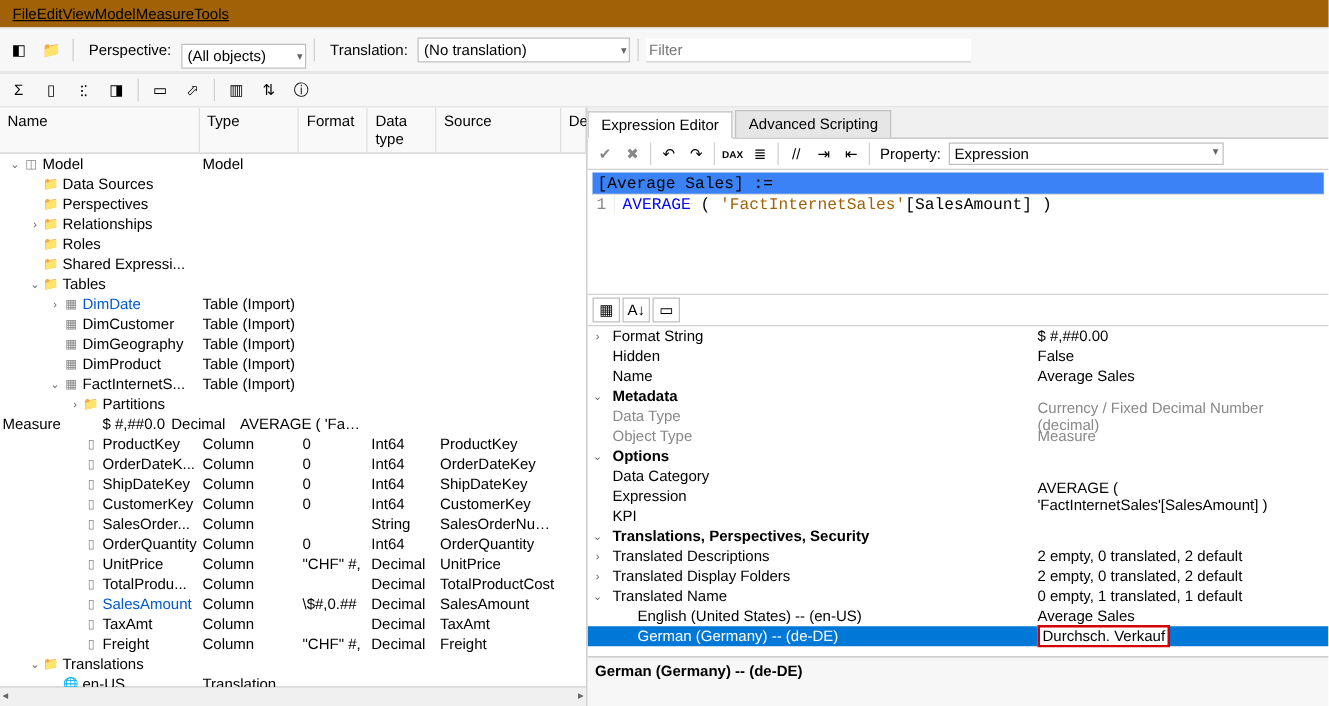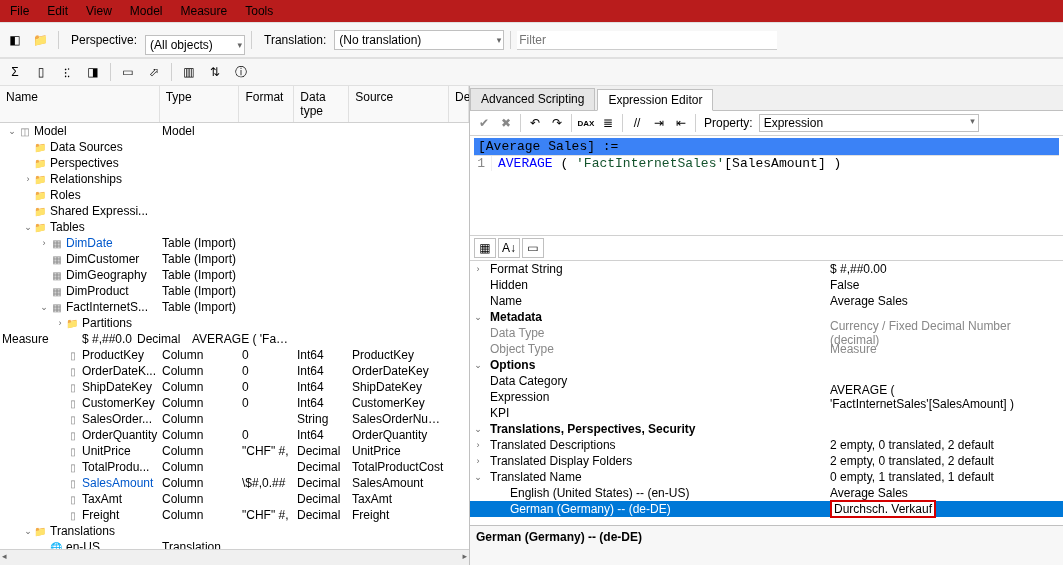--- a/index.html
+++ b/index.html
@@ -10,23 +10,23 @@
     color: #000;
     background: #fff;
     width: 1063px;
     height: 565px;
     overflow: hidden;
     display: flex;
     flex-direction: column;
   }
   .menubar {
     display: flex;
-    gap: 18px;
     padding: 4px 10px;
-    background: #b91c1c;
+    background: #a16207;
+    text-decoration: underline;
   }
   .menubar span { cursor: default; }
   .toolbar1, .toolbar2 {
     display: flex;
     align-items: center;
     gap: 4px;
     padding: 2px 4px;
     background: #f7f7f7;
     border-top: 1px solid #e0e0e0;
     border-bottom: 1px solid #e0e0e0;
@@ -194,21 +194,21 @@
     font-size: 13px;
     padding: 2px 4px;
     border-bottom: 1px solid #d0d0d0;
     min-height: 100px;
     background: #fff;
   }
   .code-context { background:#3b82f6; border-bottom:1px solid #e0e0e0; padding:1px 4px;}
   .code-line { display:flex;}
   .code-line .ln { width:18px; color:#888; text-align:right; padding-right:6px; border-right:1px solid #eee;}
   .kw-blue { color:#0000ff;}
-  .str-red { color:#14532d;}
+  .str-red { color:#a16207;}
   
   .propgrid-toolbar {
     display:flex; gap:2px; padding:2px 4px; border-bottom:1px solid #d0d0d0;
   }
   .propgrid-toolbar .tb-btn { width:22px; height:20px; border:1px solid #c0c0c0;}
   .propgrid {
     flex:1; overflow:auto; font-size:12px;
   }
   .prow {
     display:flex; align-items:center; height:16px;
@@ -615,22 +615,22 @@
           <div class="col-fmt"></div>
           <div class="col-dt"></div>
           <div class="col-src"></div>
         </div>
       </div>
     <div class="scroll-h"></div>
   </div>
 
   <div class="right-panel">
     <div class="tabs">
+      <div class="tab active">Expression Editor</div>
       <div class="tab">Advanced Scripting</div>
-      <div class="tab active">Expression Editor</div>
     </div>
     <div class="editor-toolbar">
       <span class="tb-btn" style="color:#888;">✔</span>
       <span class="tb-btn" style="color:#888;">✖</span>
       <span class="tb-sep"></span>
       <span class="tb-btn">↶</span>
       <span class="tb-btn">↷</span>
       <span class="tb-sep"></span>
       <span class="tb-btn" style="font-size:8px;font-weight:bold;">DAX</span>
       <span class="tb-btn">≣</span>

